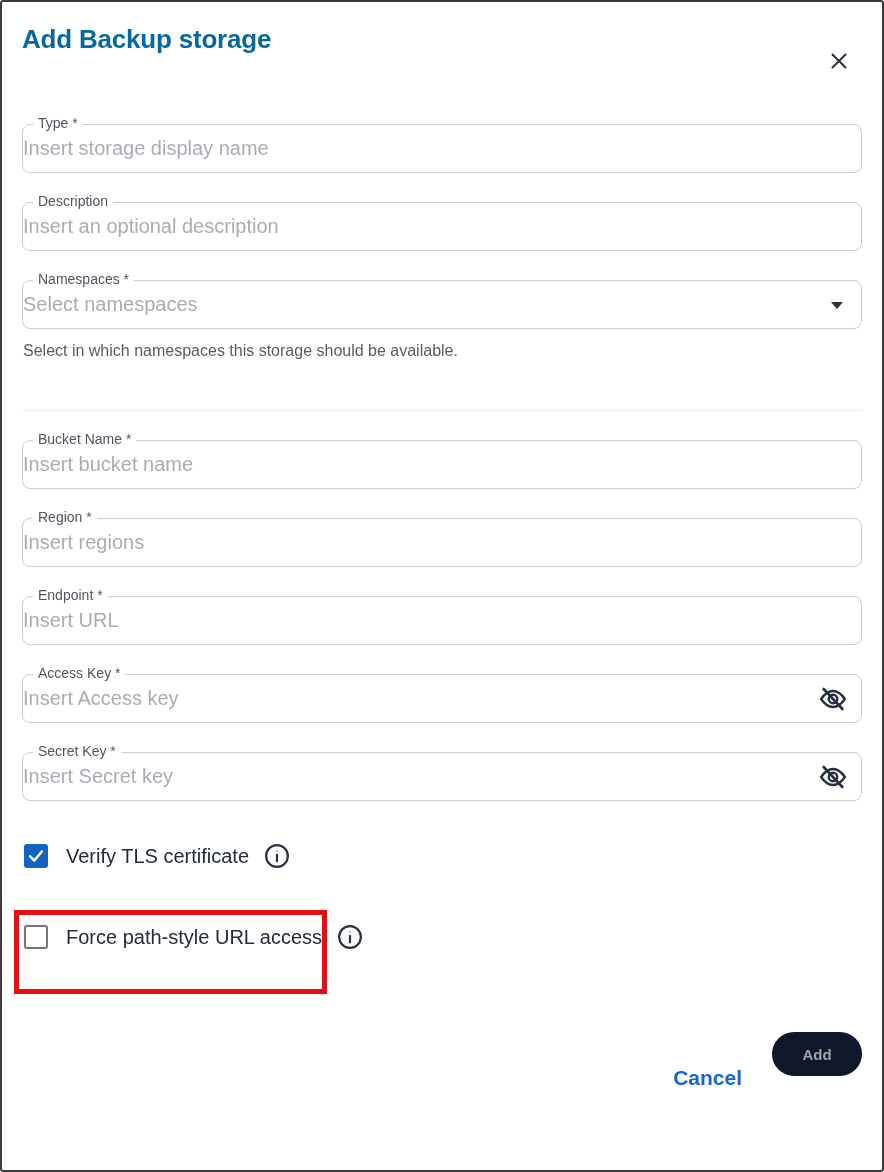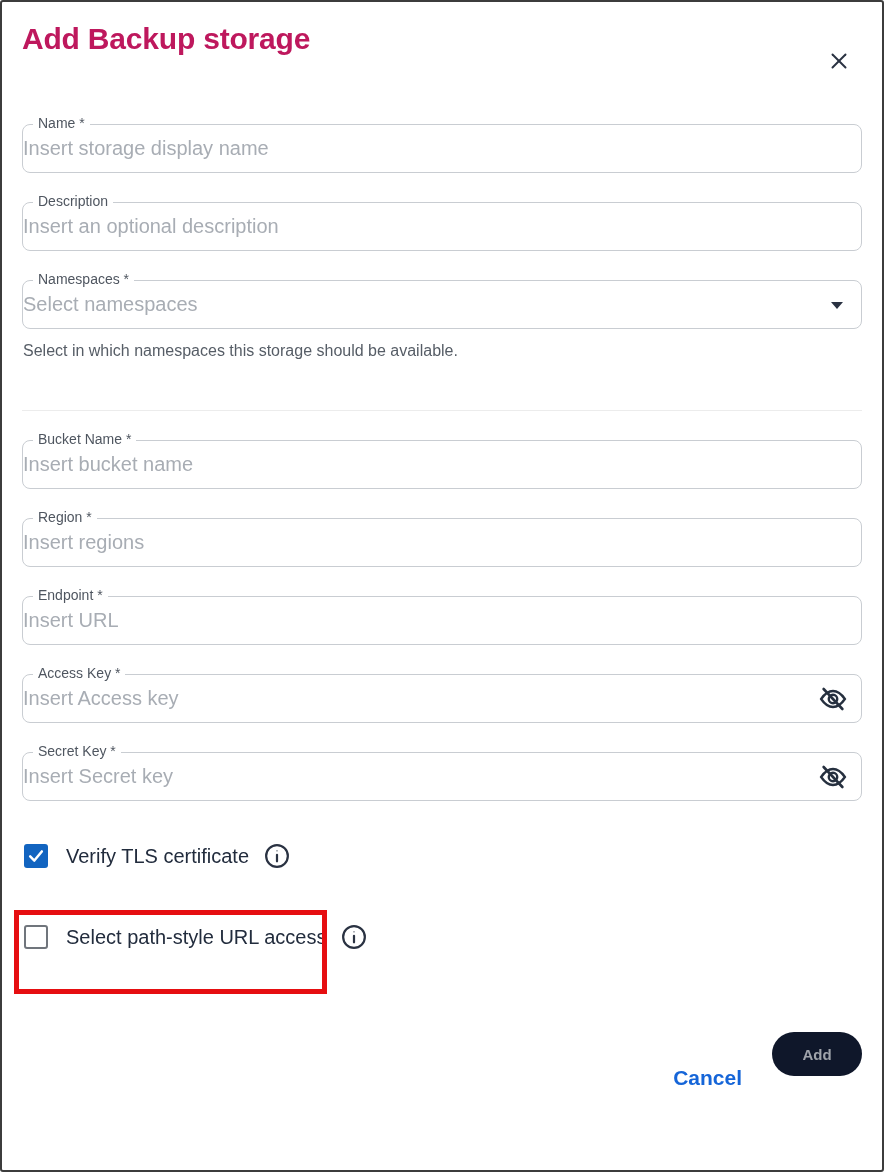--- a/index.html
+++ b/index.html
@@ -14,25 +14,25 @@
     border: 2px solid #3c3c3c;
     border-radius: 3px;
     overflow: hidden;
   }
   .content { padding: 0 20px; }
 
   
   .header { position: relative; }
   .dlg-title {
     margin-top: 20px;
-    font-size: 30px;
+    font-size: 26px;
     line-height: 34px;
     font-weight: 700;
     letter-spacing: -0.2px;
-    color: #be185d;
+    color: #0369a1;
   }
   .close-btn {
     position: absolute;
     top: 22px; right: 6px;
     width: 34px; height: 34px;
     background: none; border: none; cursor: pointer;
     display: flex; align-items: center; justify-content: center;
   }
 
   
@@ -184,21 +184,21 @@
         <span style="display:flex;">
           <svg width="26" height="26" viewBox="0 0 24 24" fill="none" stroke="#2a3242" stroke-width="1.8" stroke-linecap="round">
             <line x1="6" y1="6" x2="18" y2="18"></line>
             <line x1="18" y1="6" x2="6" y2="18"></line>
           </svg>
         </span>
       </button>
     </div>
 
     <div class="field f-name">
-      <span class="float-label">Name *</span>
+      <span class="float-label">Type *</span>
       <input class="text-input" type="text" placeholder="Insert storage display name" style="">
     </div>
 
     <div class="field f-desc">
       <span class="float-label">Description</span>
       <input class="text-input" type="text" placeholder="Insert an optional description" style="">
     </div>
 
     <div class="field f-ns">
       <span class="float-label">Namespaces *</span>
@@ -268,21 +268,21 @@
         <svg width="28" height="28" viewBox="0 0 24 24" fill="none" stroke="#2a3242" stroke-width="1.9" stroke-linecap="round">
           <circle cx="12" cy="12" r="9.3"></circle>
           <line x1="12" y1="11" x2="12" y2="16.6"></line>
           <circle cx="12" cy="7.6" r="0.6" fill="#2a3242" stroke="none"></circle>
         </svg>
       </span>
     </div>
 
     <div class="check-row check-row2">
       <span class="checkbox unchecked" role="checkbox" aria-checked="false"></span>
-      <span class="check-label">Select path-style URL access</span>
+      <span class="check-label">Force path-style URL access</span>
       <span class="info-icon">
         <svg width="28" height="28" viewBox="0 0 24 24" fill="none" stroke="#2a3242" stroke-width="1.9" stroke-linecap="round">
           <circle cx="12" cy="12" r="9.3"></circle>
           <line x1="12" y1="11" x2="12" y2="16.6"></line>
           <circle cx="12" cy="7.6" r="0.6" fill="#2a3242" stroke="none"></circle>
         </svg>
       </span>
     </div>
 
     <div class="footer">

